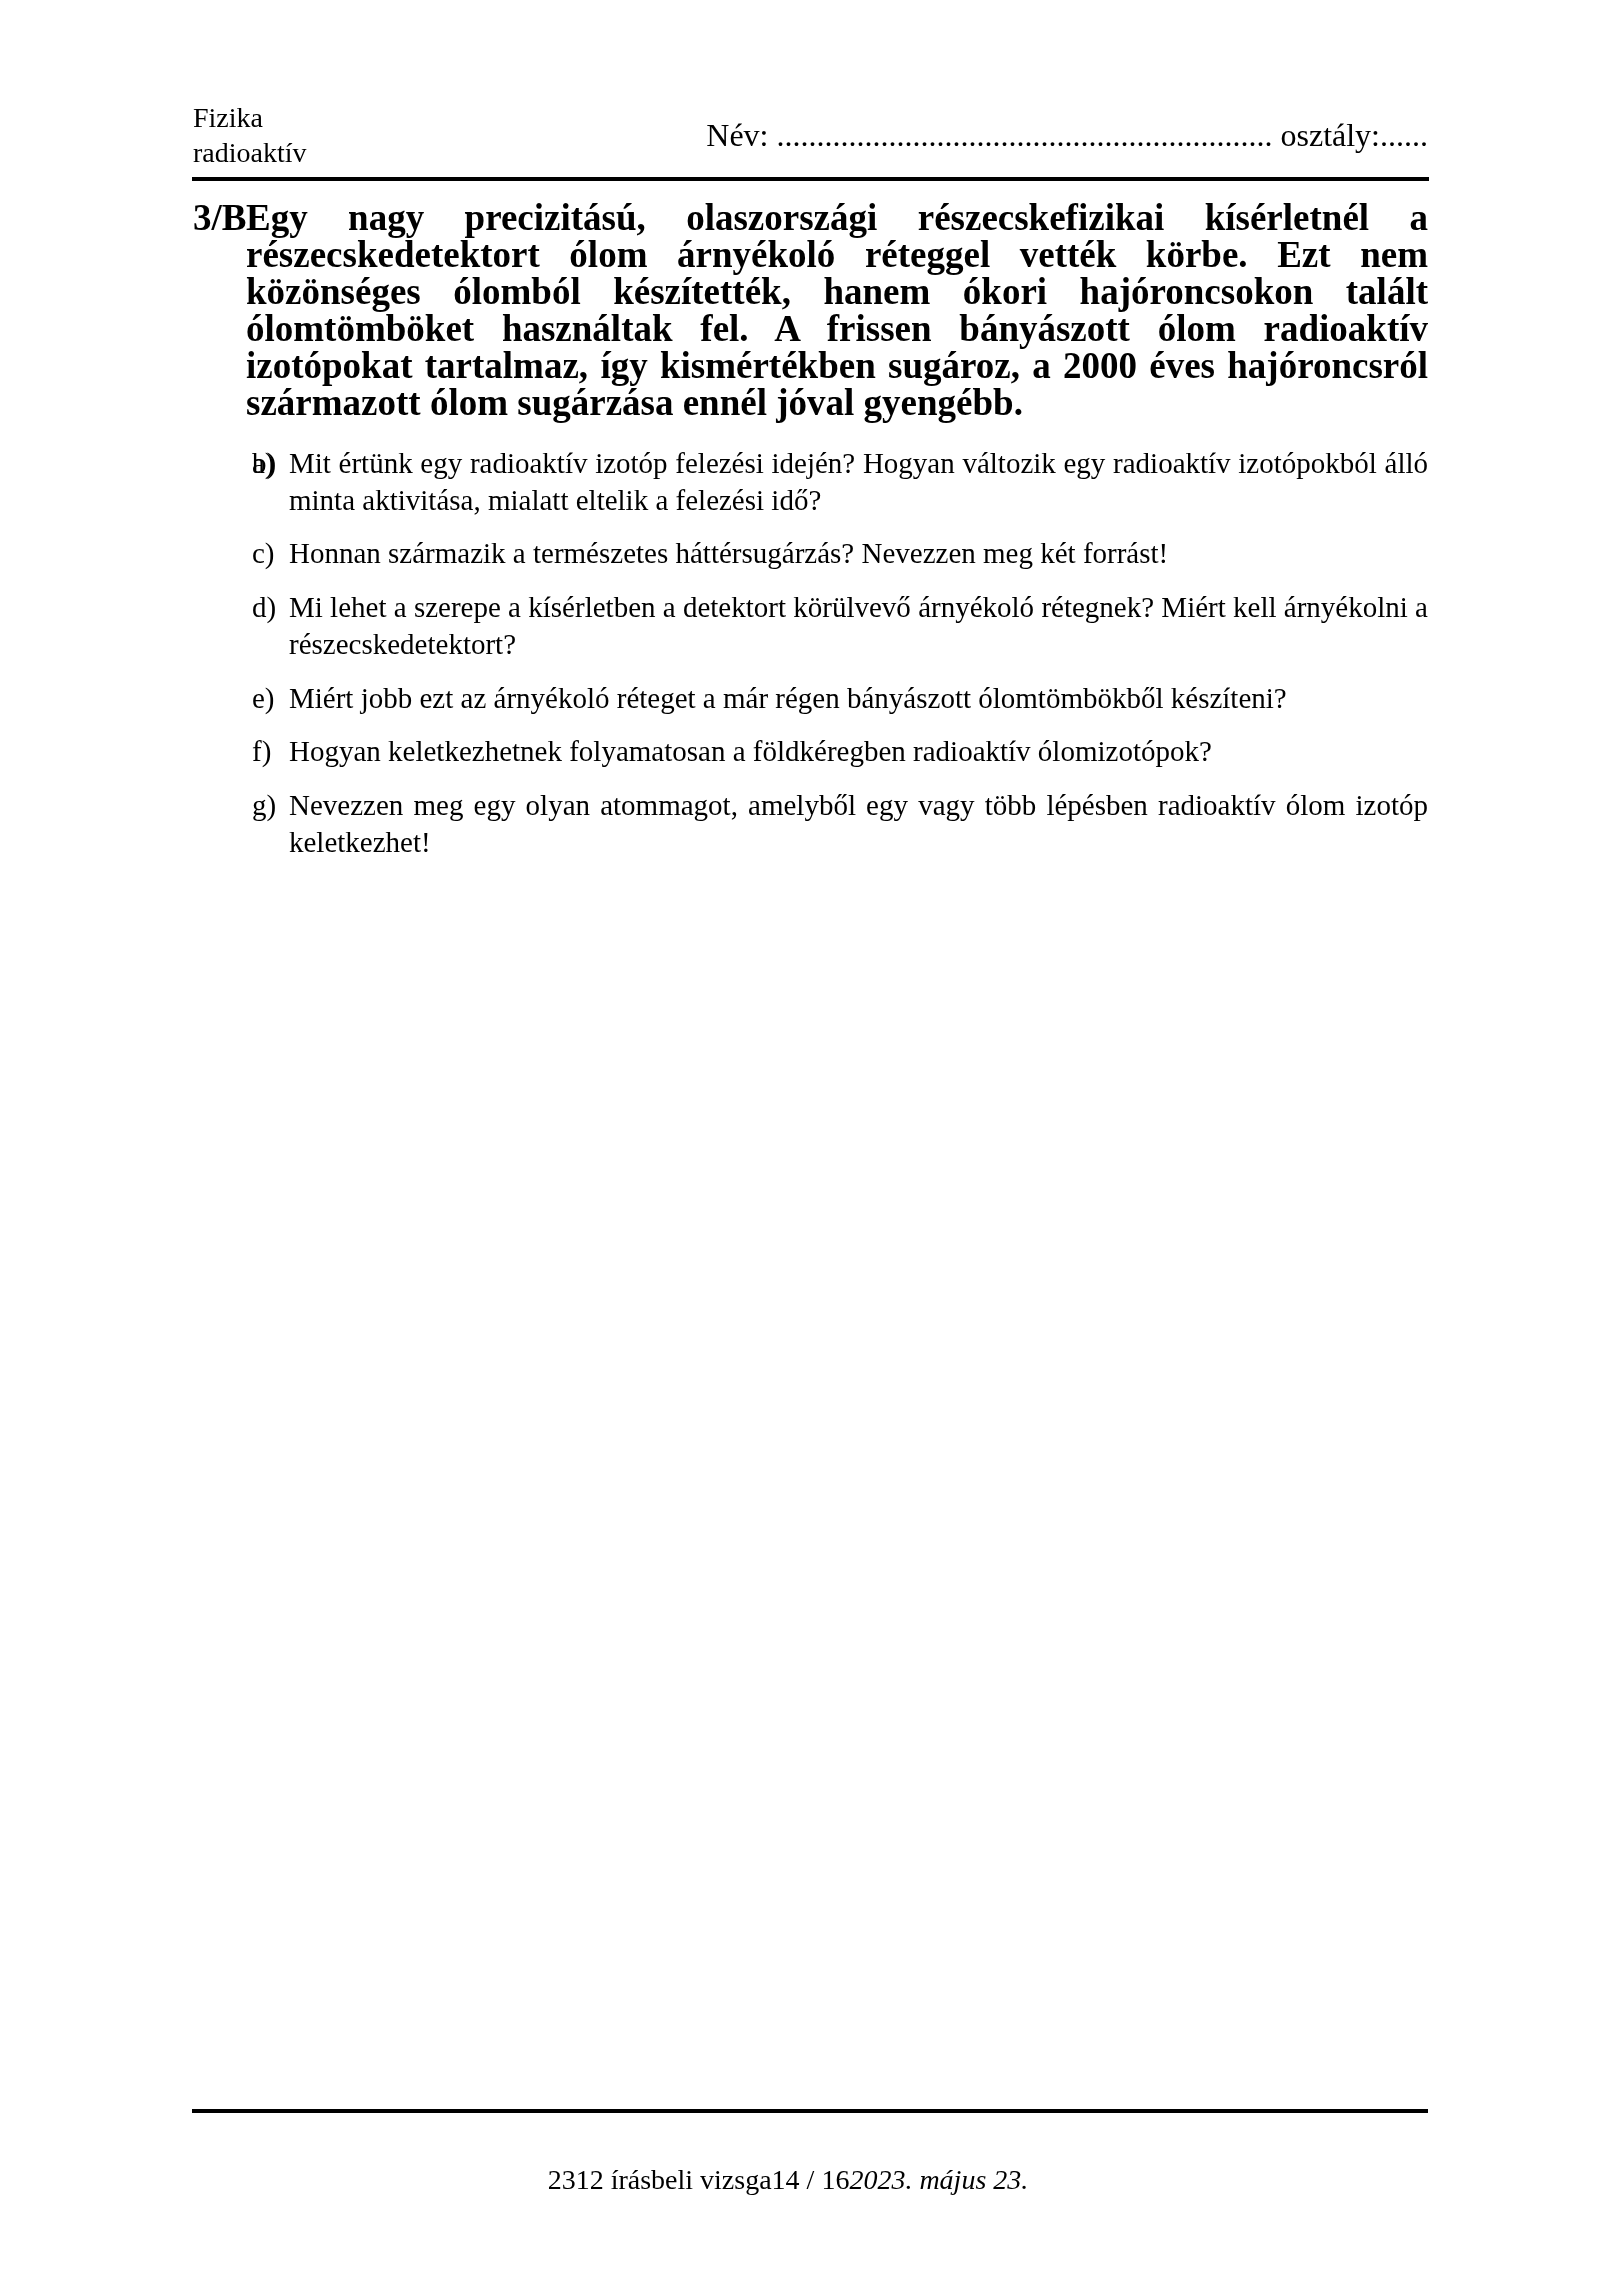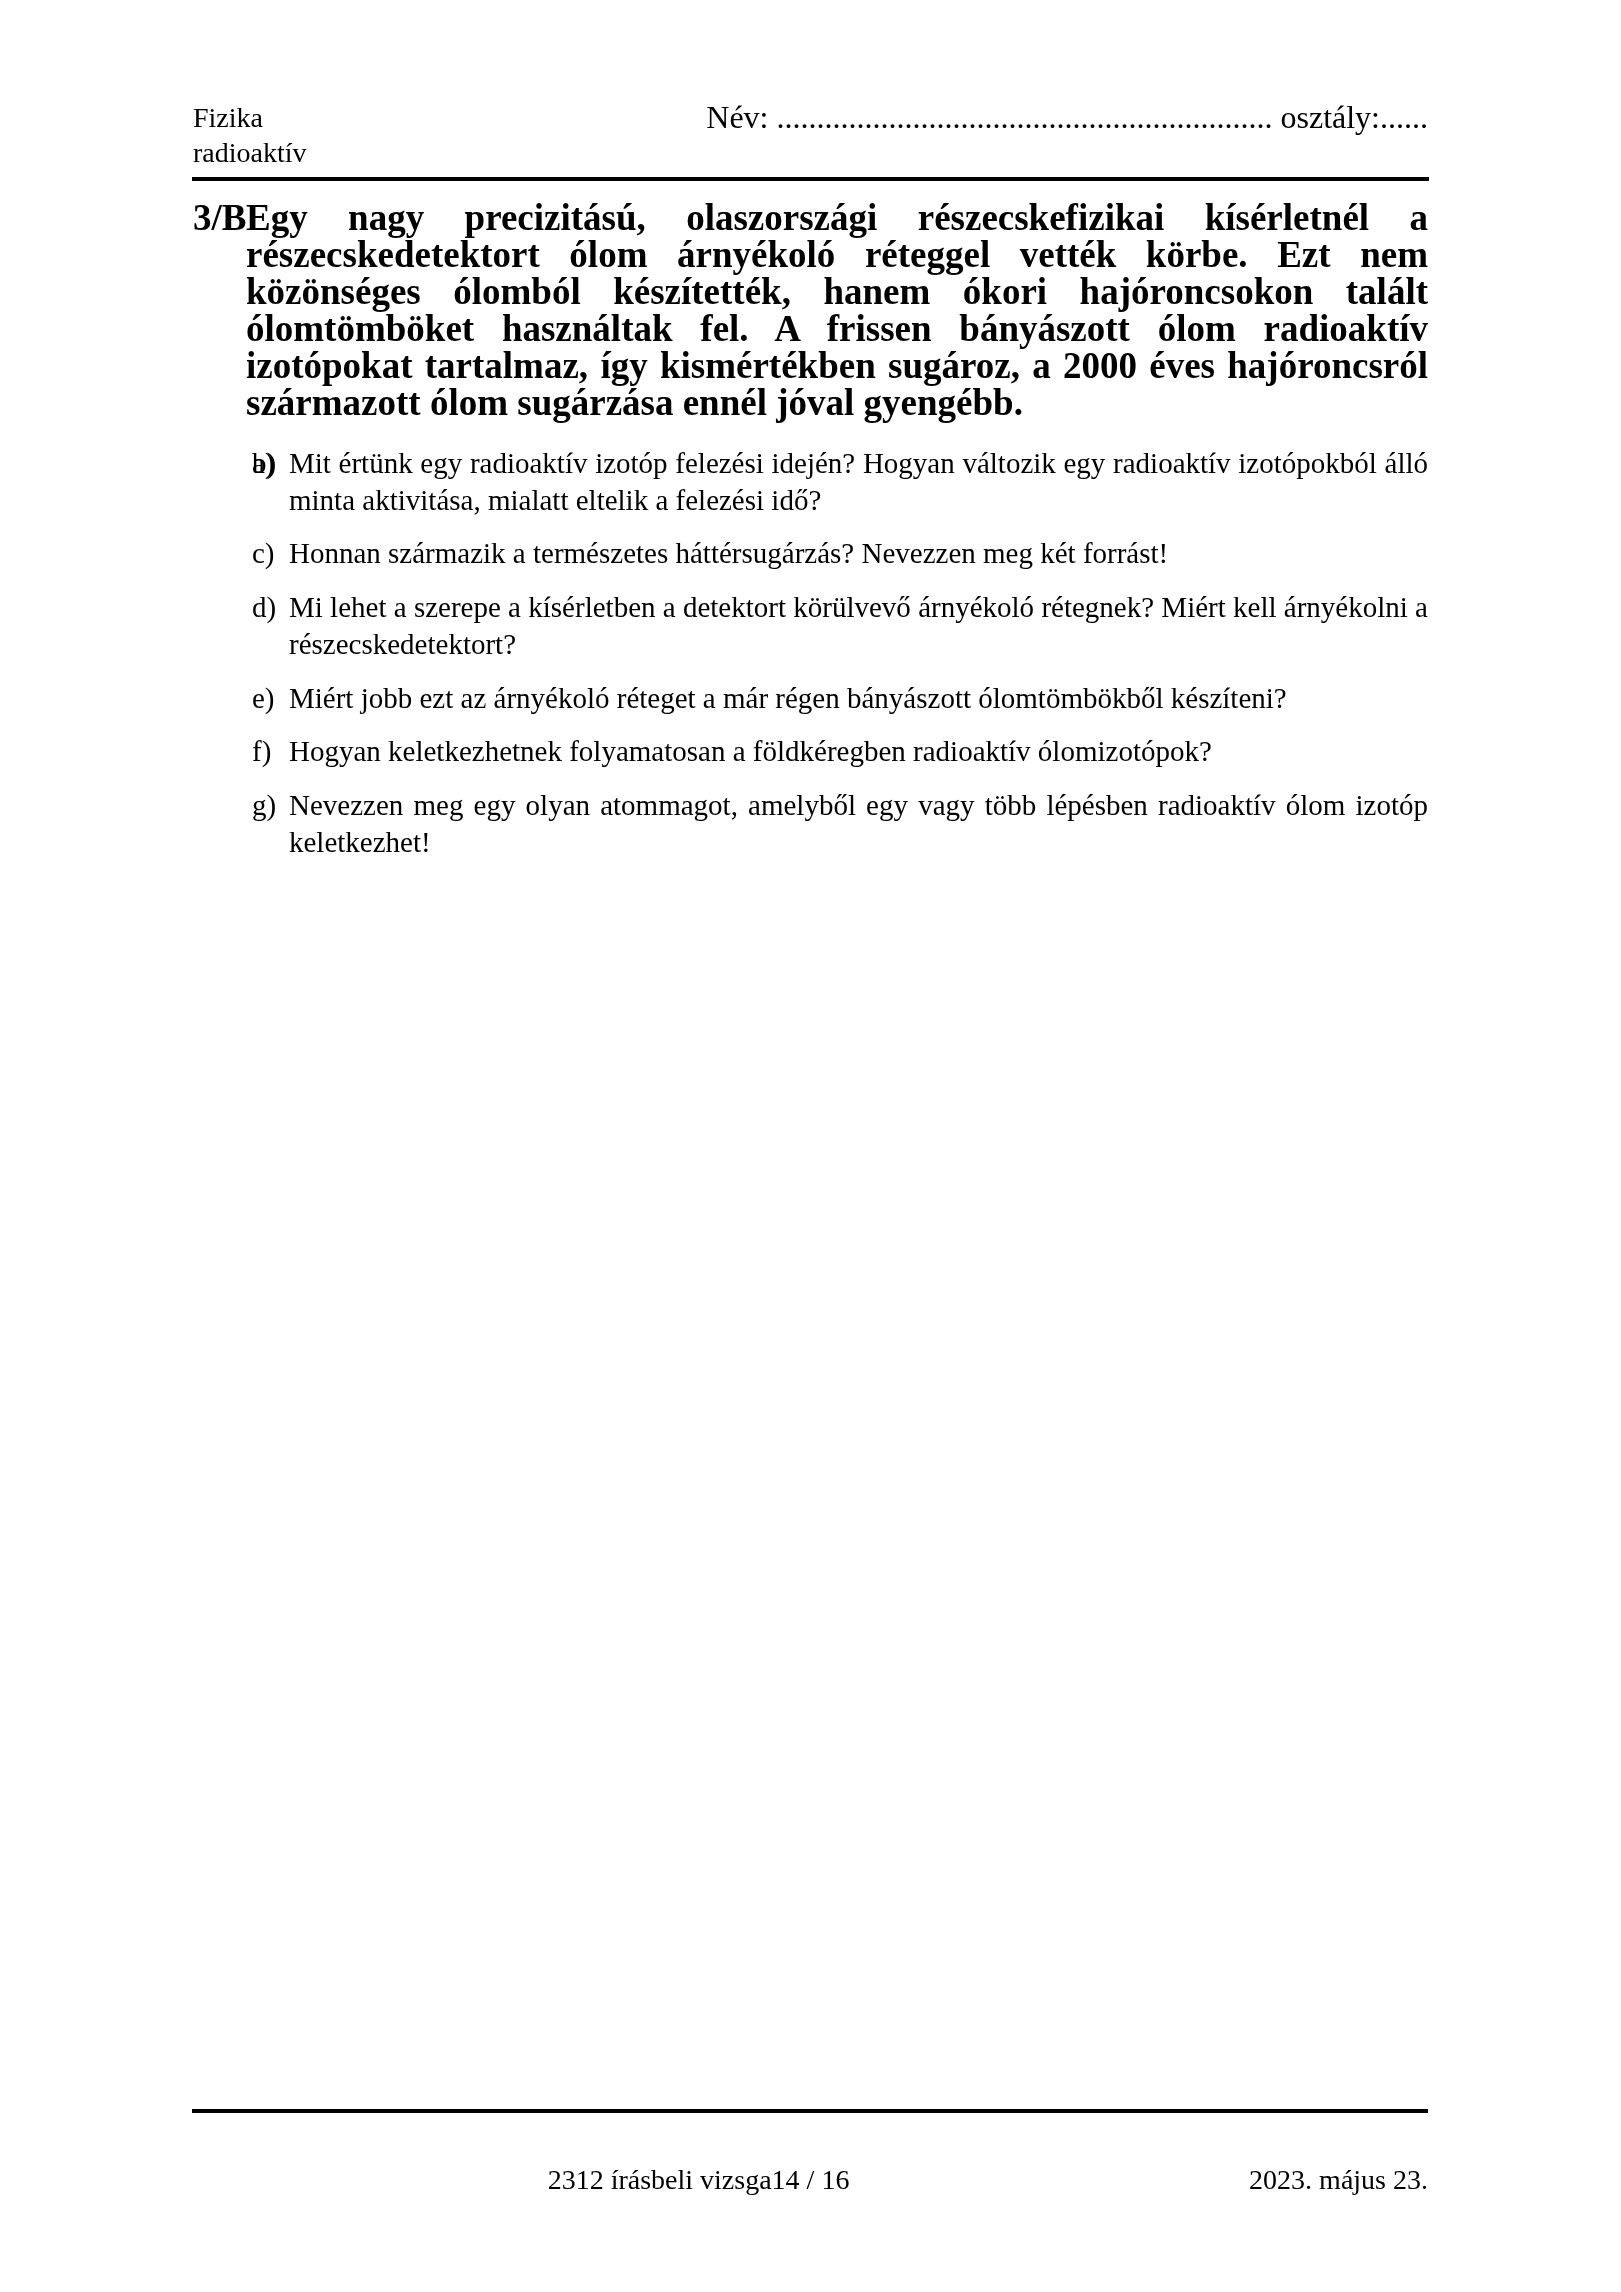--- a/index.html
+++ b/index.html
@@ -18,21 +18,21 @@
   }
 
   
   .header {
     position: absolute;
     left: 193px;
     right: 193px;
     top: 100px;
     display: flex;
     justify-content: space-between;
-    align-items: flex-start;
+    align-items: center;
   }
   .header-left {
     font-size: 28px;
     line-height: 35px;
     white-space: nowrap;
   }
   .header-right {
     font-size: 32px;
     line-height: 35px;
     white-space: nowrap;
@@ -101,21 +101,21 @@
     left: 193px;
     right: 193px;
     top: 2162px;
     display: grid;
     grid-template-columns: 1fr auto 1fr;
     font-size: 28px;
     line-height: 35px;
   }
   .footer-left  { text-align: right;  white-space: nowrap; }
   .footer-center{ text-align: right; white-space: nowrap; }
-  .footer-right { text-align: right; white-space: nowrap; }
+  .footer-right { white-space: nowrap; font-style: italic; }
 </style>
 </head>
 <body>
 
 <div class="page">
 
   <div class="header">
     <div class="header-left">
       <div>Fizika</div>
       <div>radioaktív</div>

